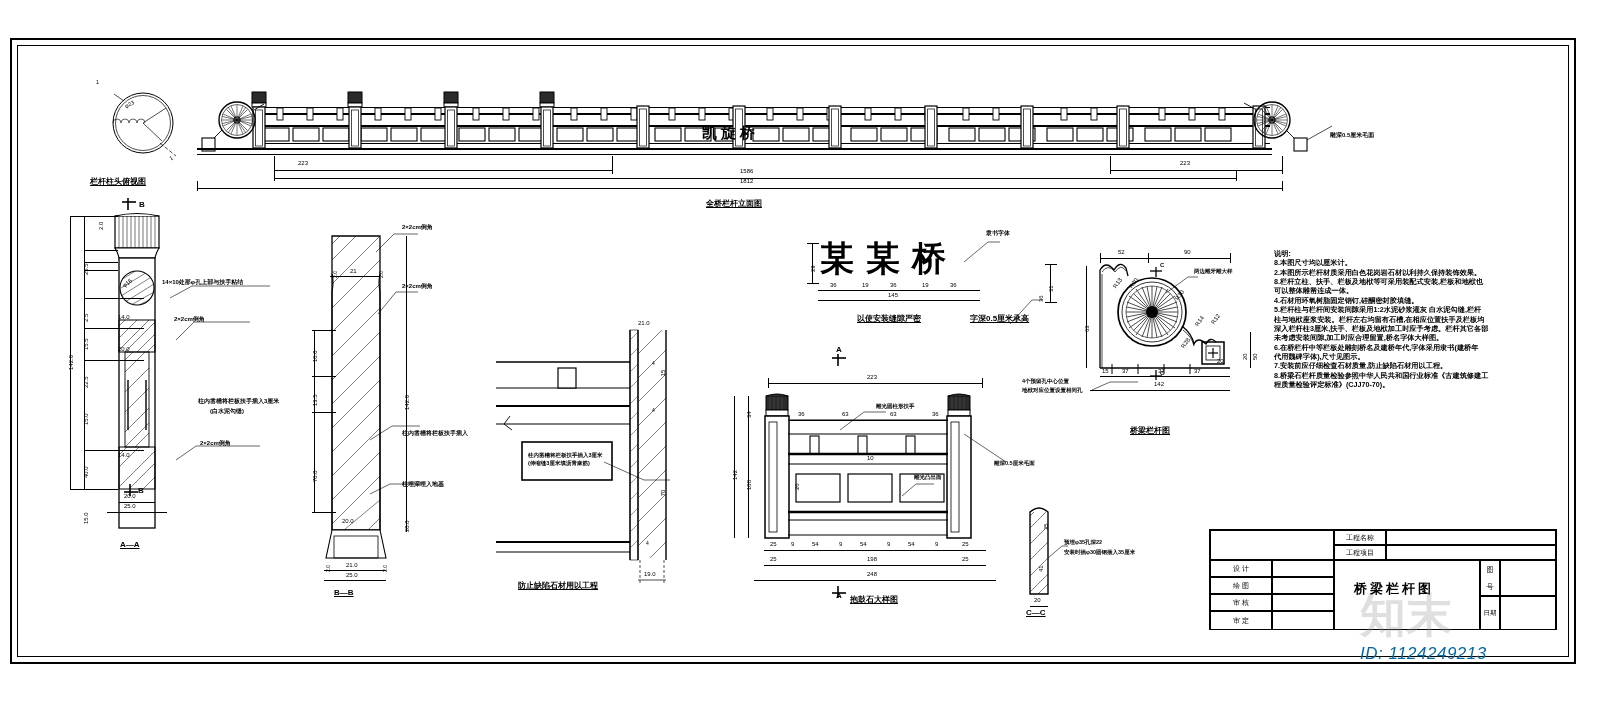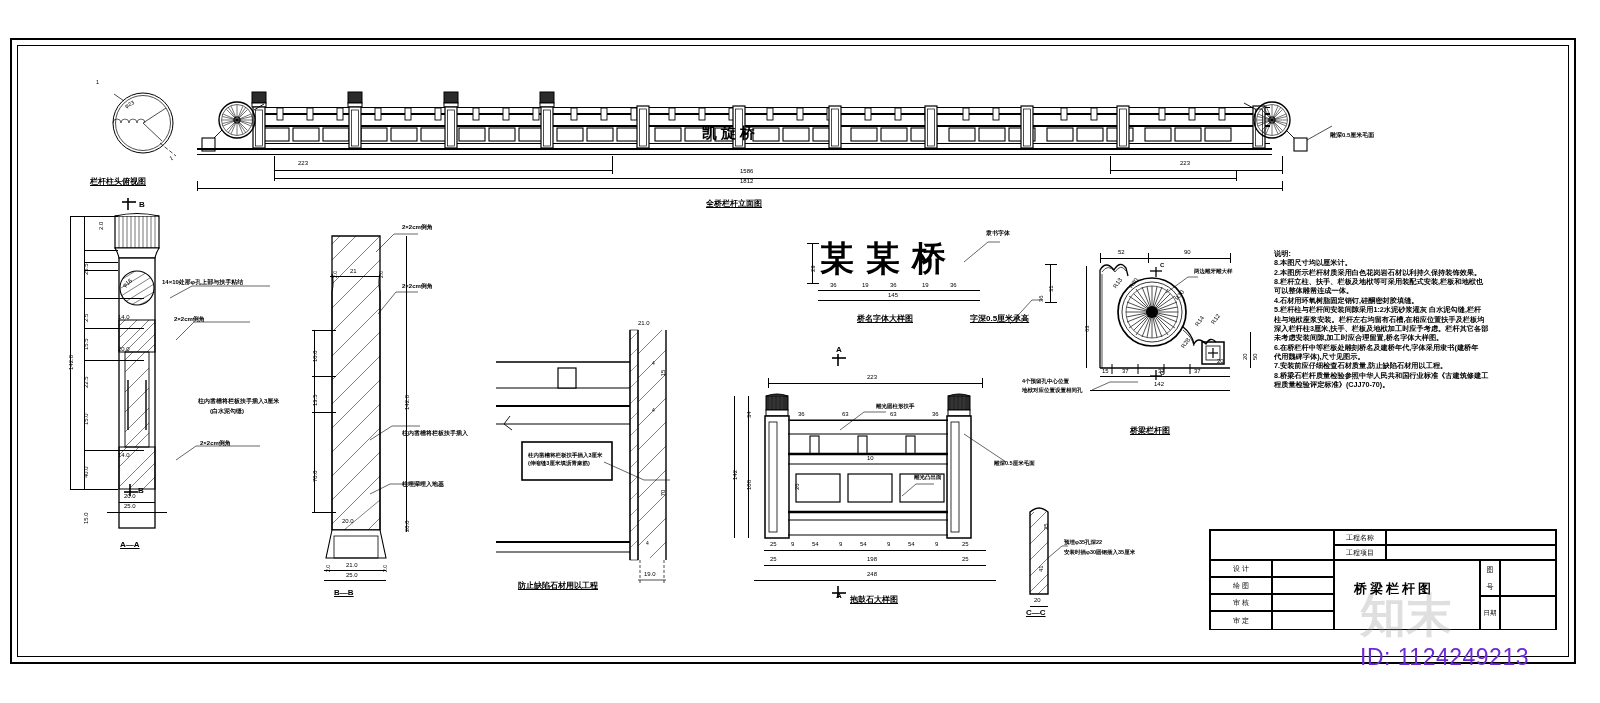--- a/index.html
+++ b/index.html
@@ -19,21 +19,21 @@
   .t8{font-size:8px;}
   .ttl{font-size:8px;font-weight:bold;text-decoration:underline;white-space:nowrap;position:absolute;}
   .rot{transform-origin:0 0;transform:rotate(-90deg);}
   .dimt{position:absolute;font-size:6px;white-space:nowrap;}
   svg{position:absolute;overflow:visible;}
   .wm{position:absolute;color:rgba(120,120,120,.17);font-size:20px;
       transform:rotate(-25deg);white-space:nowrap;pointer-events:none;
       font-family:"Liberation Sans",sans-serif;}
   .wmbig{position:absolute;color:rgba(150,150,150,.30);font-size:46px;font-weight:bold;
          white-space:nowrap;pointer-events:none;text-align:right;}
-  .idtxt{position:absolute;color:#6d28d9;font-size:23px;letter-spacing:.5px;}
+  .idtxt{position:absolute;color:#0369a1;font-size:17px;letter-spacing:.5px;font-style:italic;}
   .notes{position:absolute;font-size:7.2px;line-height:1.30;white-space:nowrap;font-weight:bold;}
   .notes div{white-space:nowrap;}
   .tb{position:absolute;border:1px solid #000;box-sizing:border-box;font-size:7px;}
   .tbc{position:absolute;display:flex;align-items:center;justify-content:center;
        box-sizing:border-box;font-size:7px;}
 </style>
 </head>
 <body>
 
 <div class="wm" style="left:260px;top:210px;">www.znzmo.com</div>
@@ -557,21 +557,21 @@
   <div class="dimt" style="left:850px;top:242px;">19</div>
   <div class="dimt" style="left:878px;top:242px;">36</div>
   <div class="dimt" style="left:910px;top:242px;">19</div>
   <div class="dimt" style="left:938px;top:242px;">36</div>
   <div class="dimt" style="left:876px;top:252px;">145</div>
 
   <div class="txt t6" style="left:974px;top:190px;font-weight:bold;">隶书字体</div>
   <svg width="40" height="28" style="left:950px;top:198px;">
     <path d="M2,24 L26,4 L38,4" stroke="#000" stroke-width="0.6" fill="none"></path>
   </svg>
-  <div class="ttl" style="left:845px;top:273px;">桥名字体大样图</div>
+  <div class="ttl" style="left:845px;top:273px;">以使安装缝隙严密</div>
   <div class="ttl" style="left:958px;top:273px;">字深0.5厘米承高</div>
 
   <div class="ln v" style="left:1038px;top:224px;height:38px;"></div>
   <div class="ln h" style="left:1033px;top:224px;width:12px;"></div>
   <div class="ln h" style="left:1033px;top:262px;width:12px;"></div>
   <div class="dimt rot" style="left:1036px;top:252px;">31</div>
   <div class="dimt rot" style="left:1026px;top:262px;">36</div>
   <svg width="36" height="36" style="left:996px;top:252px;">
     <path d="M2,32 L24,8 L34,8" stroke="#000" stroke-width="0.6" fill="none"></path>
   </svg>

